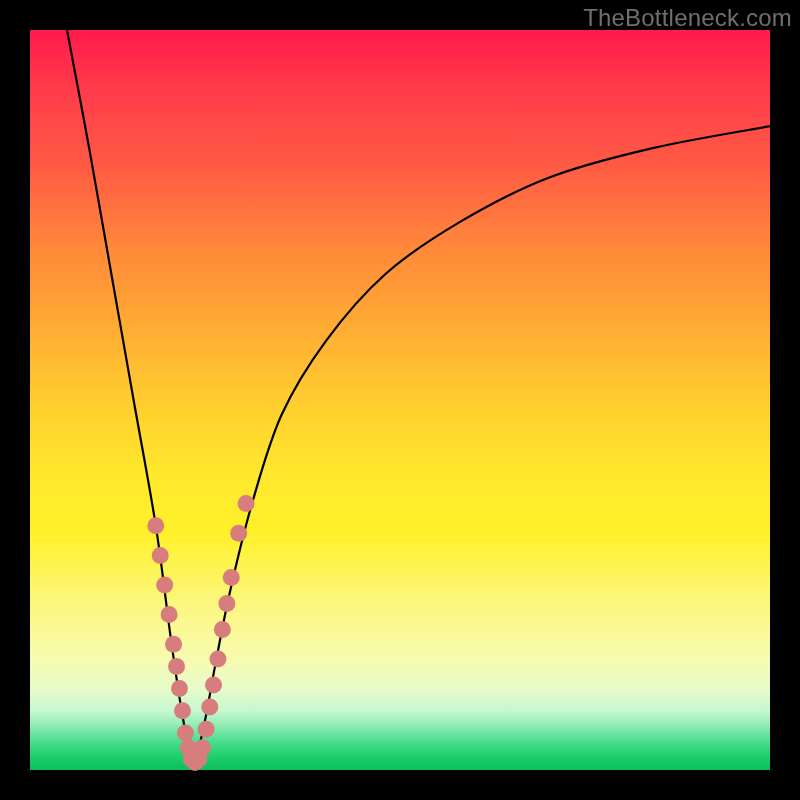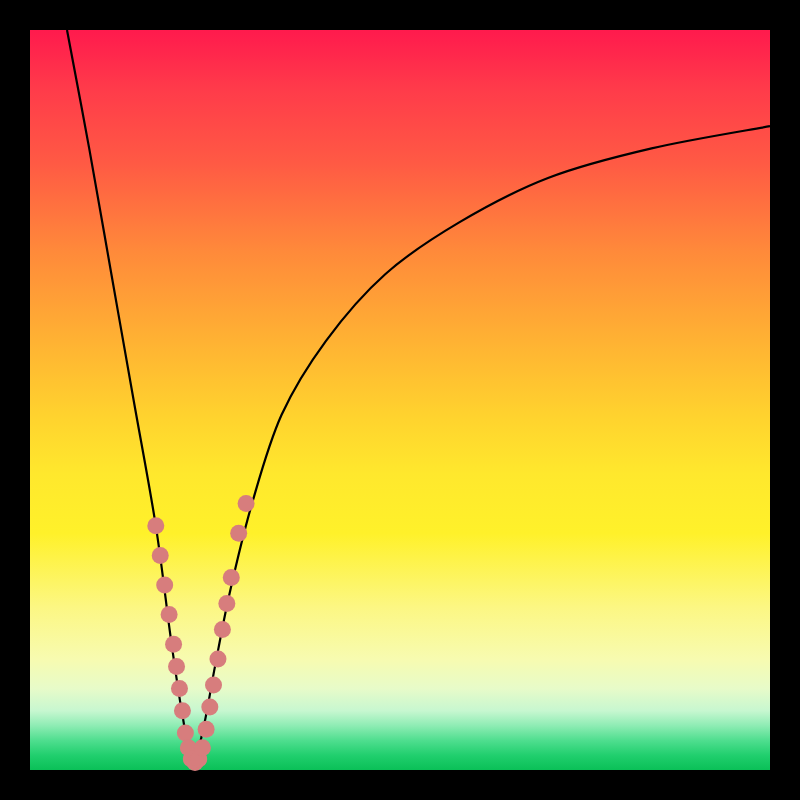--- a/index.html
+++ b/index.html
@@ -90,13 +90,14 @@
           <circle cx="183.52" cy="654.9" r="8.5" fill="#d77d7d"></circle>
           <circle cx="187.96" cy="629" r="8.5" fill="#d77d7d"></circle>
           <circle cx="192.4" cy="599.4" r="8.5" fill="#d77d7d"></circle>
           <circle cx="196.84" cy="573.5" r="8.5" fill="#d77d7d"></circle>
           <circle cx="201.28" cy="547.6" r="8.5" fill="#d77d7d"></circle>
           <circle cx="208.67999999999998" cy="503.2" r="8.5" fill="#d77d7d"></circle>
           <circle cx="216.07999999999998" cy="473.6" r="8.5" fill="#d77d7d"></circle>
         </g>
     </svg>
   </div>
+  <div class="watermark">TheBottleneck.com</div>
 </div>
 
 </body></html>

